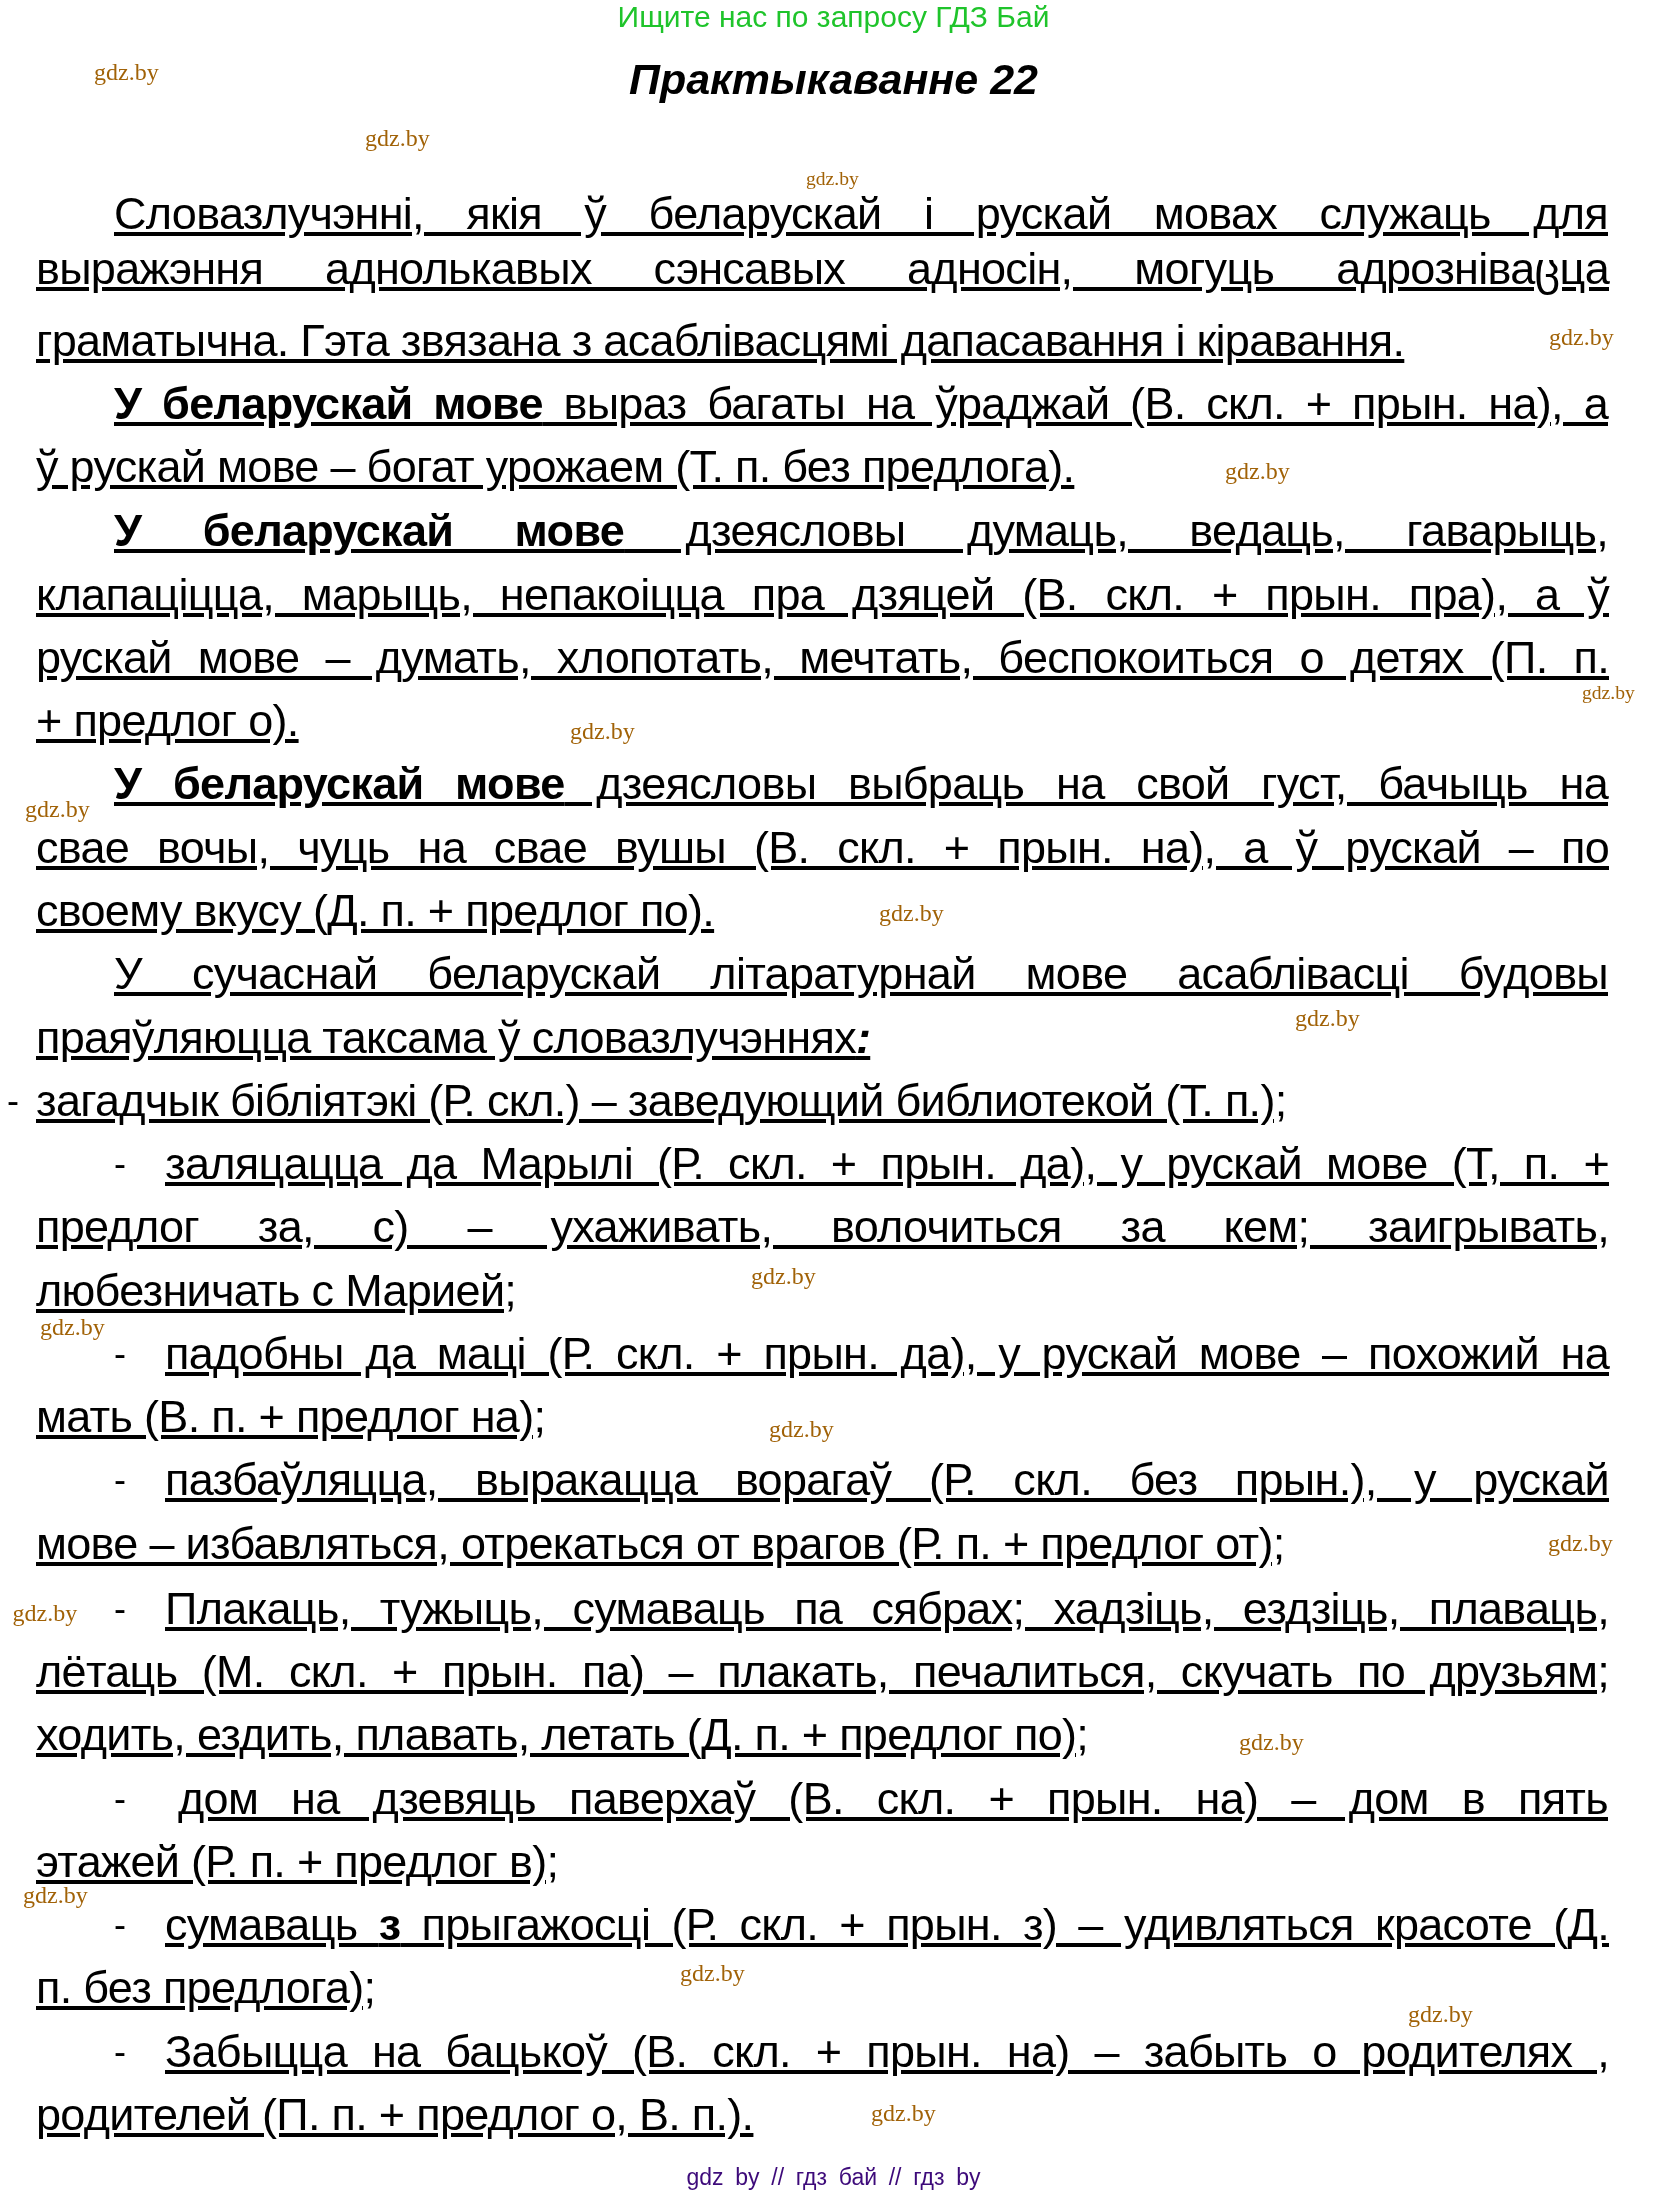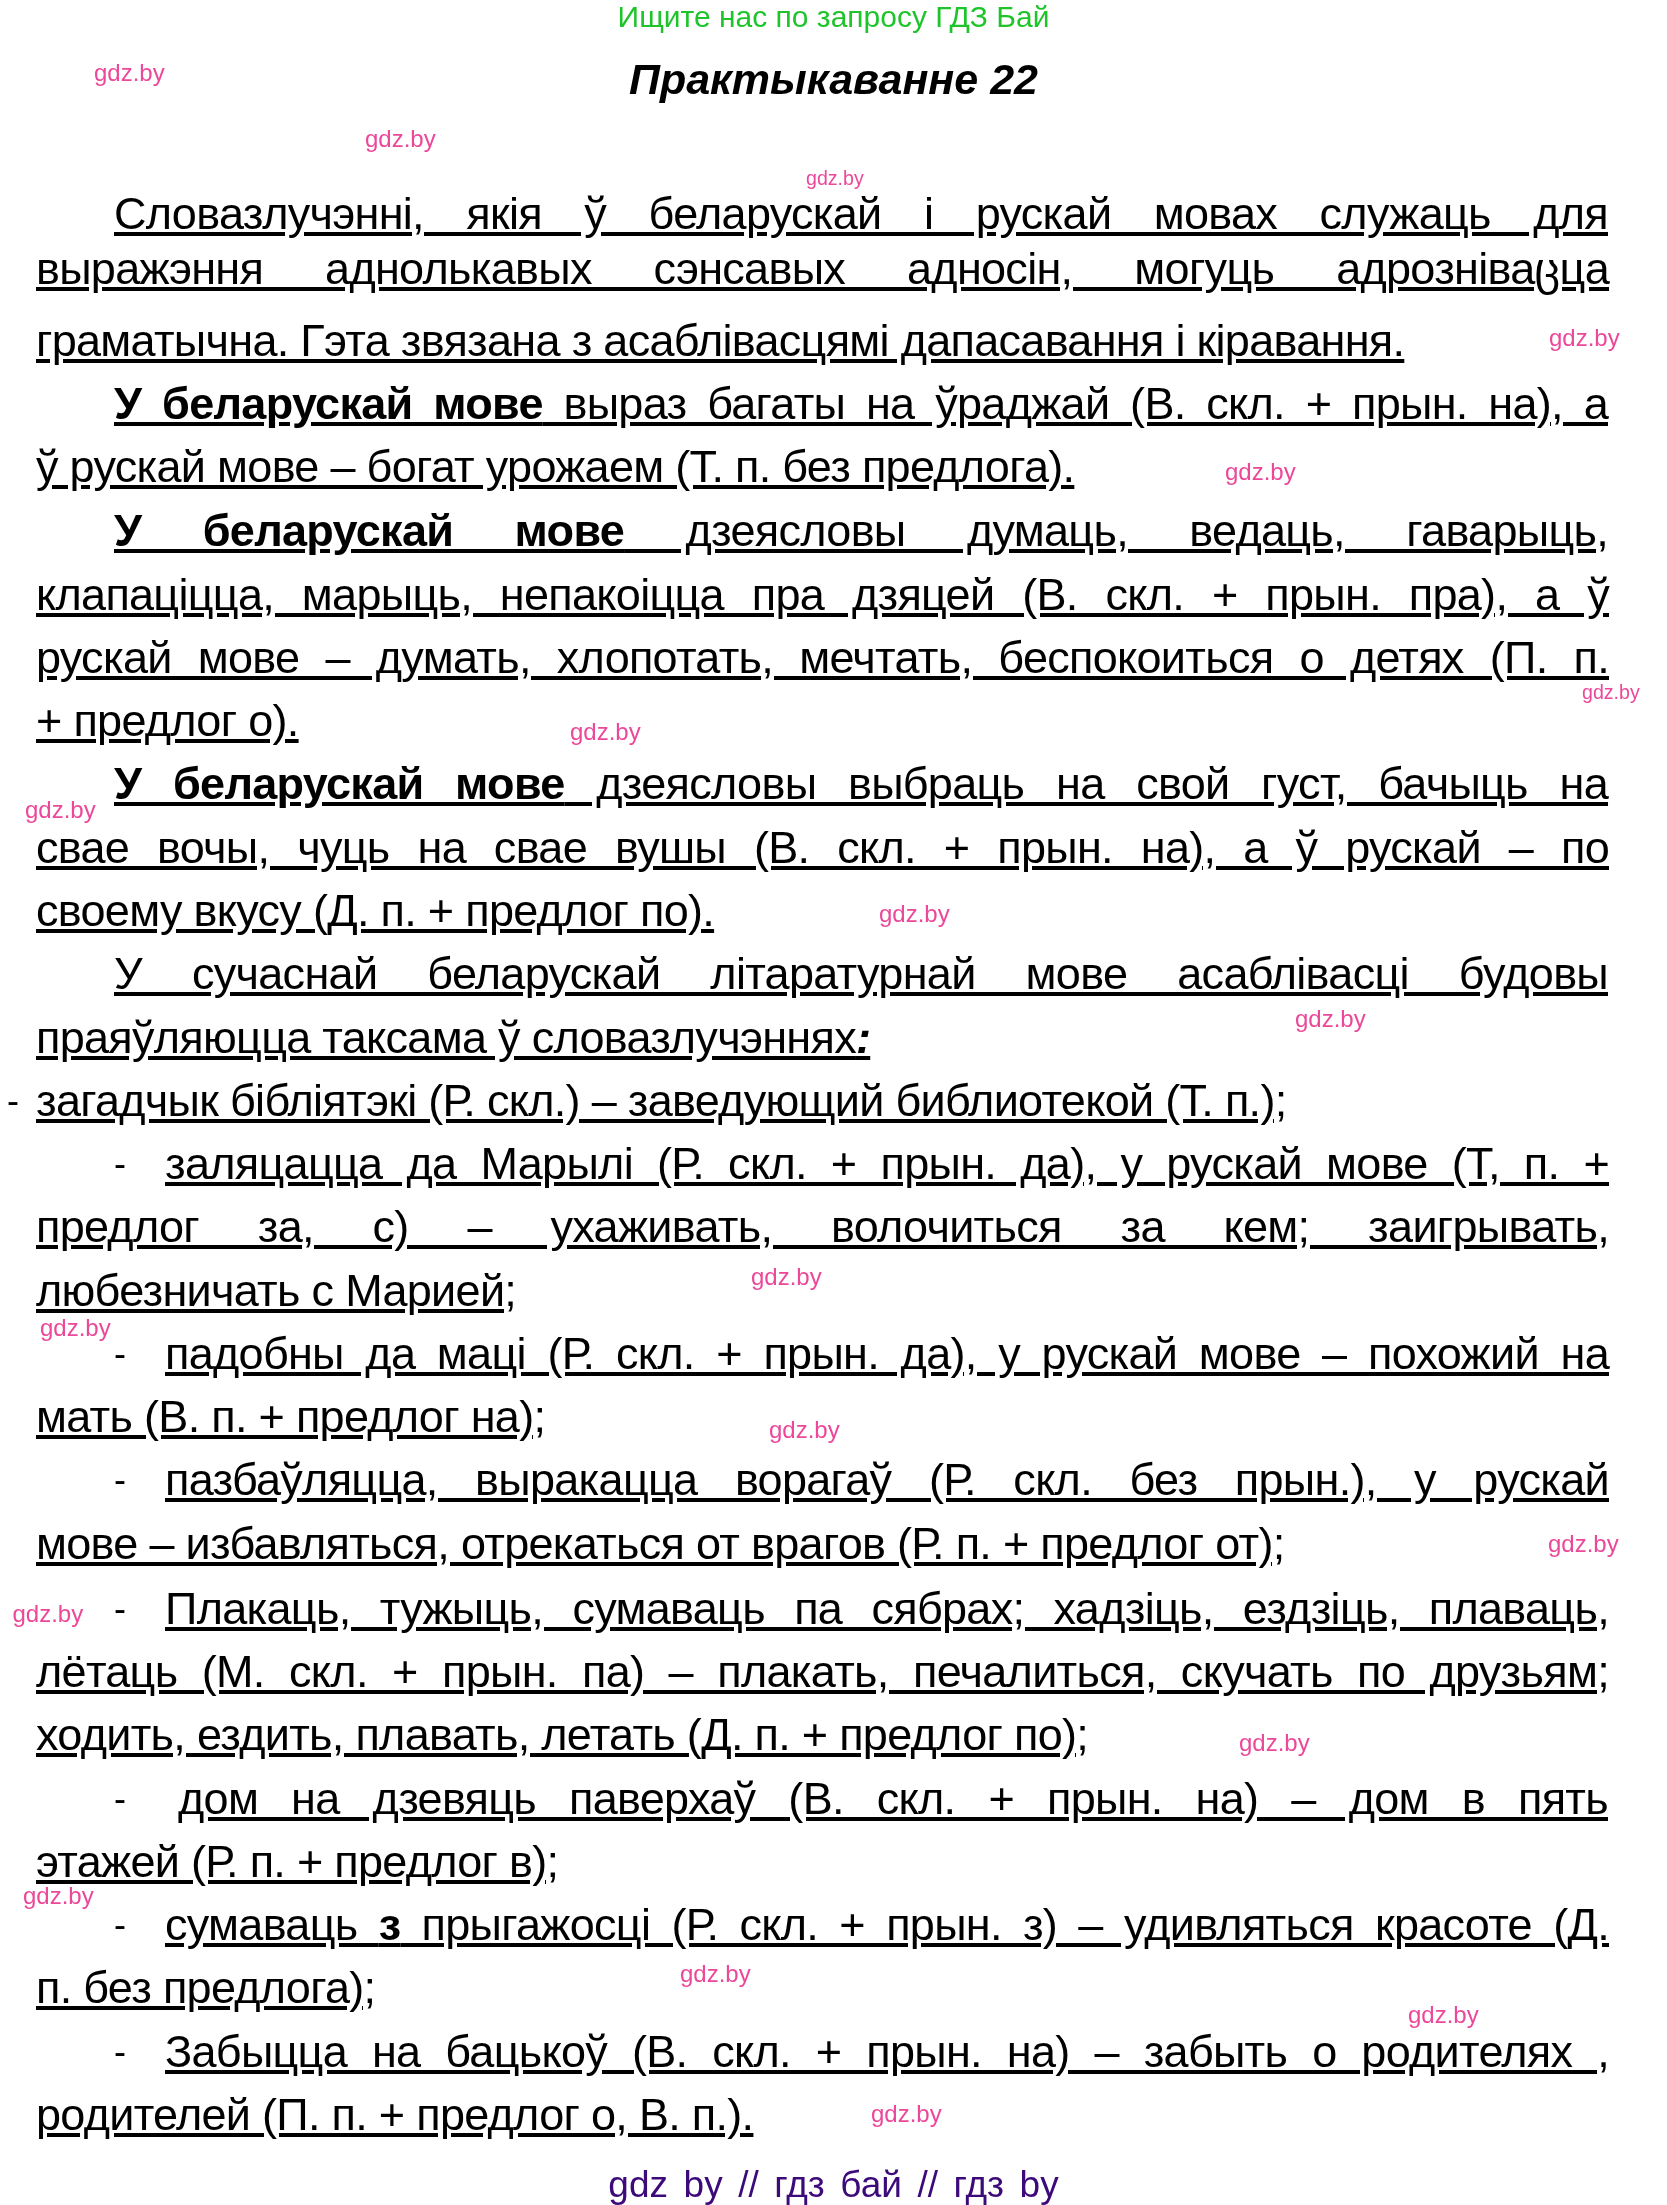--- a/index.html
+++ b/index.html
@@ -2,30 +2,30 @@
 <html style="font-size:14.3px"><head>
 <meta charset="utf-8">
 <style>
   html, body { margin: 0; padding: 0; background: #ffffff; }
   body { width: 1667px; height: 2205px; position: relative; overflow: hidden;
          font-family: "Liberation Sans", "DejaVu Sans", sans-serif; color: #000; }
   .top-banner { position: absolute; top: 0; left: 0; width: 1667px; text-align: center;
                 font-size: 30px; line-height: 34px; color: #1fc42b; }
   .title { position: absolute; top: 55px; left: 0; width: 1667px; text-align: center;
            font-size: 43px; font-weight: bold; font-style: italic; }
-  .wm { position: absolute; font-size: 24px; color: #ec4899; line-height: 27px; white-space: nowrap; }
+  .wm { position: absolute; font-size: 24px; color: #a16207; line-height: 27px; white-space: nowrap; font-family: Liberation Serif, serif; }
   .line { position: absolute; left: 36px; width: 1573px; font-size: 45px; line-height: 53px;
           white-space: nowrap; overflow: visible; letter-spacing: -0.7px; text-decoration: underline; }
   .line.j { text-align: justify; text-align-last: justify; white-space: normal; height: 53px; }
   .line.ind { left: 114px; width: 1494px; }
   .line.li { left: 165px; width: 1444px; }
   .dash { position: absolute; font-size: 36px; line-height: 53px; }
   b { font-weight: bold; }
   .footer { position: absolute; top: 2164px; left: 0; width: 1667px; text-align: center;
-            font-size: 37px; color: #3d0a7a; word-spacing: 5.3px; }
+            font-size: 23px; color: #3d0a7a; word-spacing: 5.3px; }
 </style>
 </head>
 <body>
 
 <div class="top-banner">Ищите нас по запросу ГДЗ Бай</div>
 <div class="title">Практыкаванне 22</div>
 
 <div class="wm" style="top:59px;left:94px;">gdz.by</div>
 <div class="wm" style="top:125px;left:365px;">gdz.by</div>
 <div class="wm" style="top:165px;left:806px;font-size:19.6px;">gdz.by</div>

